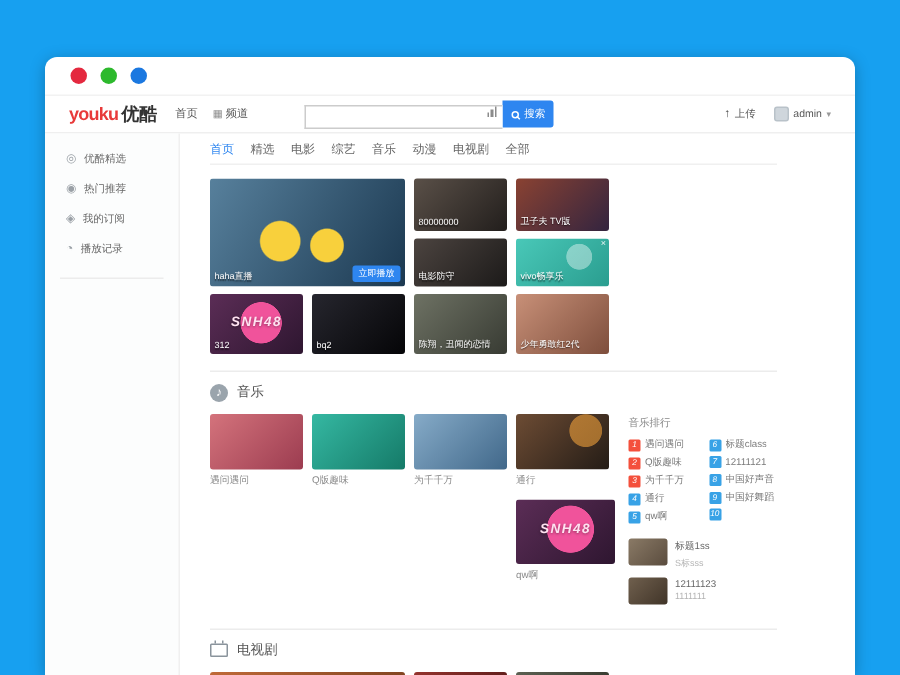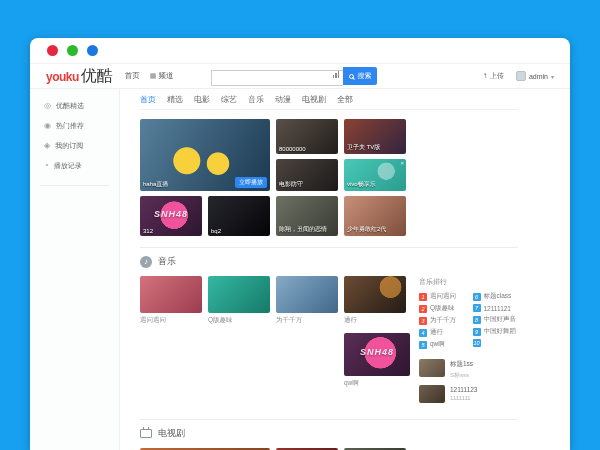--- a/index.html
+++ b/index.html
@@ -6,21 +6,21 @@
   html,body{width:600px;height:450px}
   body{background:#17a0f0;overflow:hidden;font-family:"Liberation Sans","DejaVu Sans",sans-serif;position:relative}
   .window{position:absolute;left:30px;top:38px;width:540px;height:412px;background:#fff;
           border-radius:8px 8px 0 0;overflow:hidden;box-shadow:0 2px 10px rgba(0,0,0,.25)}
   .titlebar{height:26px;display:flex;align-items:center;gap:9px;padding-left:17px;border-bottom:1px solid #f2f2f2}
   .dot{width:11px;height:11px;border-radius:50%}
   .dot.red{background:#e4293f}.dot.green{background:#2db92d}.dot.blue{background:#1b78e0}
   .siteheader{height:25px;display:flex;align-items:center;padding:0 16px;border-bottom:1px solid #efefef}
   .logo{display:flex;align-items:baseline;gap:2px;cursor:pointer}
   .logo-en{color:#e83a3a;font-weight:bold;font-size:12px;letter-spacing:-.5px}
-  .logo-cn{color:#333;font-weight:normal;font-size:16px}
+  .logo-cn{color:#333;font-weight:bold;font-size:12px}
   .topnav{display:flex;align-items:center;gap:10px;margin-left:12px;font-size:7.5px;color:#555}
   .topnav .nav-it{display:flex;align-items:center;gap:2px;cursor:pointer}
   .grid-glyph{font-size:7px;color:#888}
   .search{display:flex;align-items:center;margin-left:38px}
   .sbox{position:relative}
   .sbox input{width:132px;height:16px;border:1px solid #ccc;border-right:none;font-size:7px;padding:0 14px 0 4px;outline:none}
   .icon-bars{position:absolute;right:4px;top:5px;display:flex;align-items:flex-end;gap:1px}
   .icon-bars i{display:block;width:1.5px;background:#8b8b8b}
   .icon-bars i:nth-child(1){height:3px}.icon-bars i:nth-child(2){height:5px}.icon-bars i:nth-child(3){height:7px}
   .sbtn{height:18px;padding:0 6px;background:#2e86f0;border:none;color:#fff;font-size:7px;

